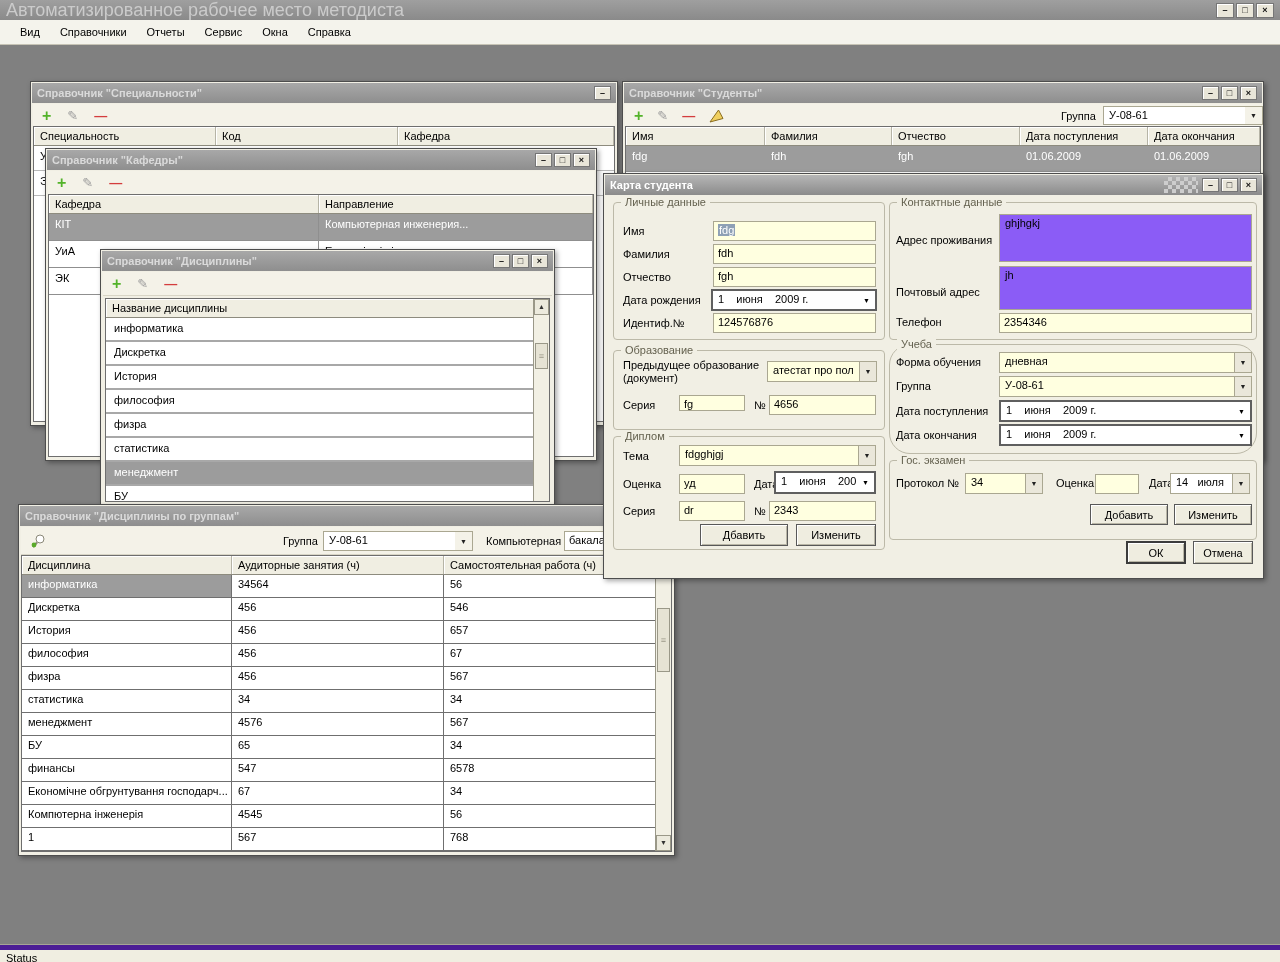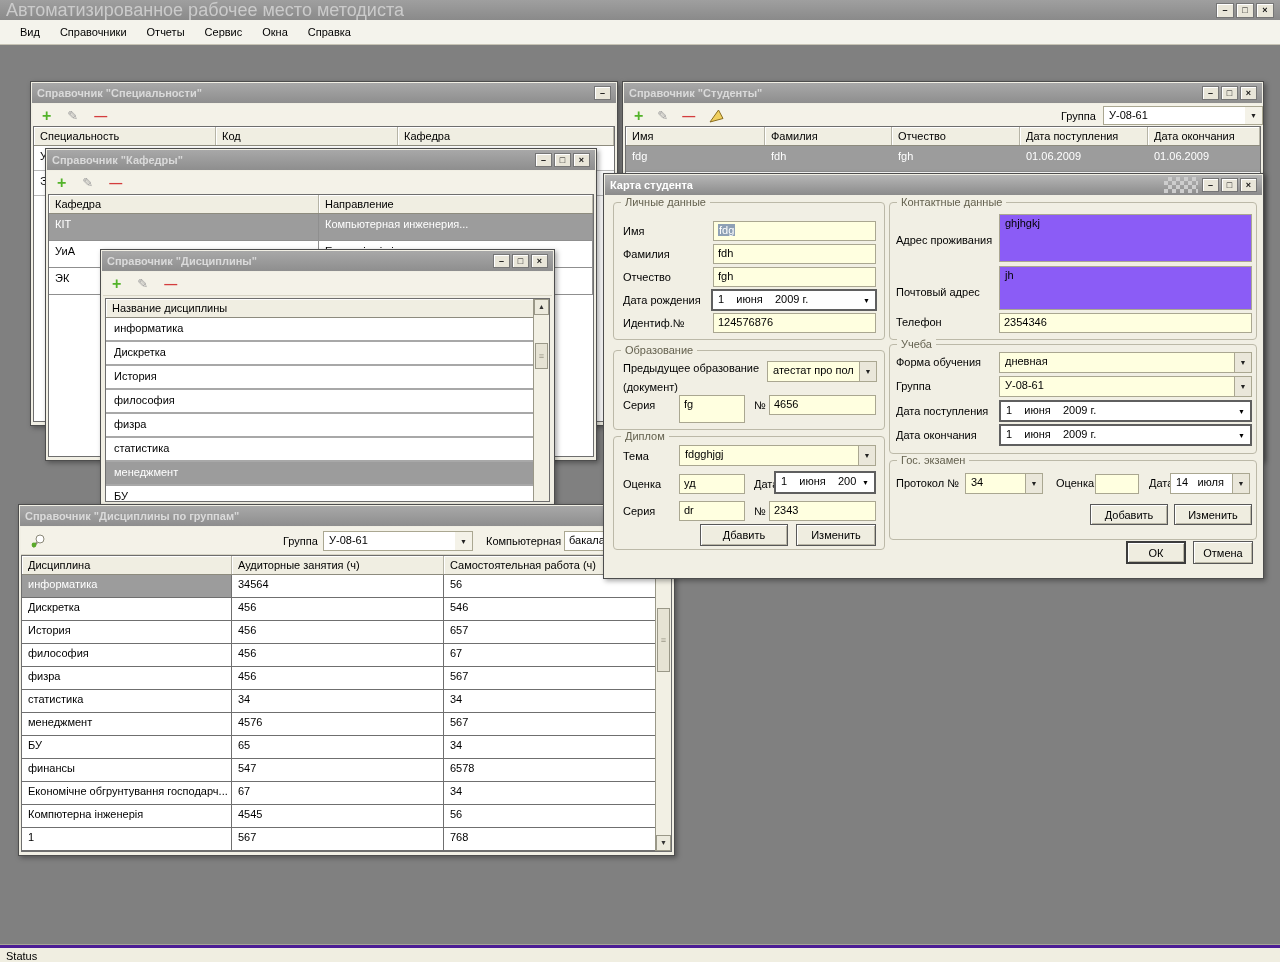--- a/index.html
+++ b/index.html
@@ -24,21 +24,21 @@
   }
   .menubar {
     position:absolute; left:0; top:20px; right:0; height:25px;
     background:#f4f3ec; border-bottom:1px solid #c6c3b5;
     display:flex; align-items:center; padding:0 10px; 
   }
   .menu-item { padding:3px 10px; }
   .mdi { position:absolute; left:0; top:45px; right:0; bottom:17px; background:#808080; }
   .statusbar {
     position:absolute; left:0; bottom:0; right:0; height:17px;
-    background:#f0eee1; border-top:3px solid #4c1d95; box-shadow:0 -1px 0 #a7a496;
+    background:#f0eee1; border-top:5px solid #4c1d95; box-shadow:0 -1px 0 #a7a496;
     padding:2px 6px;
   }
   
   .win {
     position:absolute; background:#f1efe4; border:1px solid #4d4d4d;
     box-shadow:2px 2px 5px rgba(0,0,0,.35);
   }
   .titlebar {
     position:absolute; left:1px; top:1px; right:1px; height:20px;
     background:linear-gradient(#a8a8a8,#8e8e8e);
@@ -94,21 +94,21 @@
     height:16px; background:#eceadd; border:1px solid #9a9888; text-align:center;
     font-size:7px; line-height:14px; color:#333;
   }
   .sc-btn.bottom { position:absolute; bottom:0; left:0; right:0; }
   .sc-thumb {
     position:absolute; left:1px; right:1px; background:#e6e3d4; border:1px solid #9a9888;
     display:flex; align-items:center; justify-content:center; color:#9a9888; font-size:9px;
   }
   
   .lbl { position:absolute; white-space:nowrap; }
-  .lbl.wrap { white-space:normal; width:147px; line-height:19px; }
+  .lbl.wrap { white-space:normal; width:147px; line-height:13px; }
   .field {
     position:absolute; background:#ffffe0; border:1px solid #aaa791;
     padding:2px 4px; white-space:pre; overflow:hidden;
   }
   .field.white { background:#fff; }
   .area {
     position:absolute; background:#8b5cf6; border:1px solid #aaa791;
     padding:2px 5px; overflow:hidden;
   }
   .combo { position:absolute; display:flex; border:1px solid #aaa791; background:#ffffe0; }
@@ -434,21 +434,21 @@
 
       <div class="group" style="left:9px; top:176px; width:272px; height:80px;">
         <span class="legend">Образование</span>
       </div>
       <span class="lbl wrap" style="left:19px; top:185px;">Предыдущее образование (документ)</span>
       <span class="combo" style="left:163px; top:187px; width:110px; height:21px;">
         <span class="ct">атестат про пол</span>
         <span class="ca">▼</span>
       </span>
       <span class="lbl" style="left:19px; top:225px;">Серия</span>
-      <span class="field" style="left:75px; top:221px; width:66px; height:28px;">fg</span>
+      <span class="field" style="left:75px; top:221px; width:66px; height:16px;">fg</span>
       <span class="lbl" style="left:150px; top:225px;">№</span>
       <span class="field" style="left:165px; top:221px; width:107px; height:20px;">4656</span>
 
       <div class="group" style="left:9px; top:262px; width:272px; height:114px;">
         <span class="legend">Диплом</span>
       </div>
       <span class="lbl" style="left:19px; top:276px;">Тема</span>
       <span class="combo" style="left:75px; top:271px; width:197px; height:21px;">
         <span class="ct">fdgghjgj</span>
         <span class="ca">▼</span>
@@ -460,21 +460,21 @@
         <span class="ct">1    июня    200</span>
         <span class="ca" style="background:#fff; border-left:none; color:#000;">▼</span>
       </span>
       <span class="lbl" style="left:19px; top:331px;">Серия</span>
       <span class="field" style="left:75px; top:327px; width:66px; height:20px;">dr</span>
       <span class="lbl" style="left:150px; top:331px;">№</span>
       <span class="field" style="left:165px; top:327px; width:107px; height:20px;">2343</span>
       <span class="btn" style="left:96px; top:350px; width:88px; height:22px;">Дбавить</span>
       <span class="btn" style="left:192px; top:350px; width:80px; height:22px;">Изменить</span>
 
-      <div class="group" style="left:285px; top:170px; width:368px; height:110px;">
+      <div class="group" style="left:285px; top:170px; width:368px; height:110px;border-radius:21px;">
         <span class="legend">Учеба</span>
       </div>
       <span class="lbl" style="left:292px; top:182px;">Форма обучения</span>
       <span class="combo" style="left:395px; top:178px; width:253px; height:21px;">
         <span class="ct">дневная</span>
         <span class="ca">▼</span>
       </span>
       <span class="lbl" style="left:292px; top:206px;">Группа</span>
       <span class="combo" style="left:395px; top:202px; width:253px; height:21px;">
         <span class="ct">У-08-61</span>

